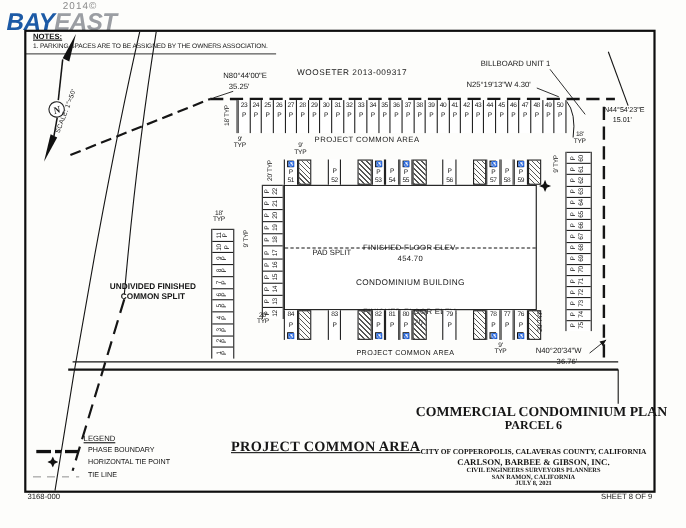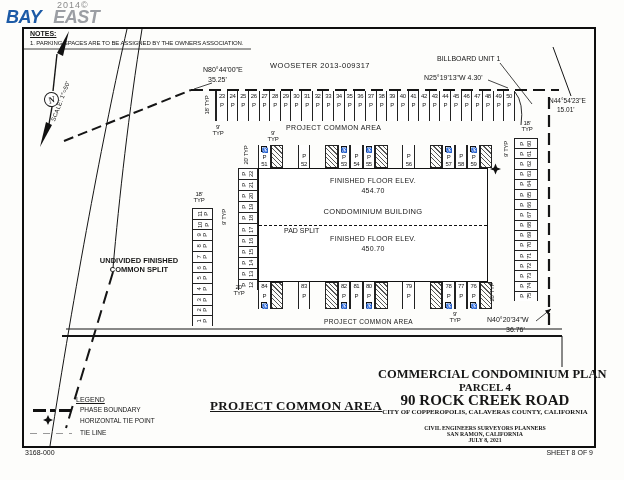--- a/index.html
+++ b/index.html
@@ -4,22 +4,22 @@
 <style>
   html,body{margin:0;padding:0;background:#e8e8e6;}
   .sheet{position:relative;width:624px;height:480px;background:#fdfdfb;overflow:hidden;
          font-family:"Liberation Sans",sans-serif;color:#161616;}
   .abs{position:absolute;}
   .lbl{position:absolute;white-space:nowrap;line-height:1.15;}
   .svgov{position:absolute;left:0;top:0;pointer-events:none;}
   .border-rect{position:absolute;left:22px;top:27px;width:574px;height:421px;
                border:2.5px solid #0e0e0e;box-sizing:border-box;}
   .logo-row{position:absolute;left:6px;top:7px;display:flex;font-style:italic;font-weight:bold;
-            font-size:18px;letter-spacing:-0.5px;}
-  .logo-bay{color:#1c5aa6;} .logo-east{color:#9b9ea3;margin-left:12px;}
+            font-size:22px;letter-spacing:-0.5px;}
+  .logo-bay{color:#1c5aa6;} .logo-east{color:#9b9ea3;}
   .logo-year{position:absolute;left:57px;top:0px;font-size:9px;color:#8a8a8a;letter-spacing:1px;}
   .notes-title{font-size:7px;text-decoration:underline;font-weight:bold;}
   .notes-item{font-size:6px;letter-spacing:-0.1px;}
   .dim{position:absolute;font-size:6px;line-height:6px;text-align:center;letter-spacing:-0.3px;}
   .rot{transform:rotate(-90deg);}
   .north{position:absolute;left:44px;top:92px;width:15px;height:15px;border:1.1px solid #222;
          border-radius:50%;display:flex;align-items:center;justify-content:center;
          font-family:"Liberation Serif",serif;font-style:italic;font-weight:bold;font-size:9px;
          transform:rotate(-18deg);box-sizing:border-box;background:#fff;}
   .scale-lbl{position:absolute;left:30px;top:98px;width:62px;text-align:center;font-size:6px;
@@ -41,21 +41,21 @@
   .pk-hc{width:6px;height:6px;border:0.7px solid #111;font-size:5px;line-height:6px;
          text-align:center;box-sizing:border-box;}
   .pk-col{position:absolute;display:flex;flex-direction:column;box-sizing:border-box;
           border-left:0.8px solid #222;border-right:0.8px solid #222;background:#fff;}
   .pk-vstall{flex:1;display:flex;align-items:center;justify-content:center;gap:2px;
              border-top:0.8px solid #222;}
   .pk-vnum,.pk-vp{transform:rotate(-90deg);font-size:6px;line-height:6px;letter-spacing:-0.4px;}
   
   .building{position:absolute;left:258px;top:168px;width:230px;height:114px;
             border:1.4px solid #111;box-sizing:border-box;background:#fff;}
-  .building .bl{position:absolute;width:100%;text-align:center;letter-spacing:0.3px;}
+  .building .bl{position:absolute;width:100%;text-align:center;letter-spacing:0.3px;margin-top:45px;}
   .padline{position:absolute;left:0;top:56px;width:100%;border-top:1.2px dashed #111;}
   
   .legend-sample-phase{position:absolute;left:33px;top:409px;width:38px;height:2.6px;
      background:repeating-linear-gradient(90deg,#111 0 13px,transparent 13px 17px,#111 17px 22px,transparent 22px 26px);}
   .legend-sample-tie{position:absolute;left:30px;top:433px;width:42px;height:1px;
      background:repeating-linear-gradient(90deg,#999 0 7px,transparent 7px 13px);}
   .serif{font-family:"Liberation Serif",serif;}
   .tb{position:absolute;left:378px;width:214px;text-align:center;font-family:"Liberation Serif",serif;
       font-weight:bold;white-space:nowrap;}
 </style>
@@ -574,23 +574,23 @@
   <svg class="abs" style="left:43px;top:415px;" width="10" height="10" viewBox="0 0 10 10">
     <path d="M5,0 L6.6,3.4 L10,5 L6.6,6.6 L5,10 L3.4,6.6 L0,5 L3.4,3.4 Z" fill="#111"></path>
   </svg>
   <div class="lbl" style="left:80px;top:417px;font-size:6.5px;">HORIZONTAL TIE POINT</div>
   <div class="legend-sample-tie"></div>
   <div class="lbl" style="left:80px;top:429px;font-size:6.5px;">TIE LINE</div>
 
   <div class="lbl serif" style="left:210px;top:399px;font-size:13px;font-weight:bold;text-decoration:underline;letter-spacing:0.3px;">PROJECT COMMON AREA</div>
 
   <div class="tb" style="top:367px;font-size:12.5px;text-align:center;">COMMERCIAL CONDOMINIUM PLAN</div>
-  <div class="tb" style="top:381px;font-size:11px;">PARCEL 4</div>
-  <div class="tb" style="top:392px;font-size:15px;">90 ROCK CREEK ROAD</div>
+  <div class="tb" style="top:381px;font-size:11px;">PARCEL 6</div>
   <div class="tb" style="top:408px;font-size:6.8px;">CITY OF COPPEROPOLIS,  CALAVERAS COUNTY,  CALIFORNIA</div>
+  <div class="tb" style="top:416px;font-size:8px;">CARLSON, BARBEE &amp; GIBSON, INC.</div>
   <div class="tb" style="top:425px;font-size:5.8px;">CIVIL ENGINEERS  SURVEYORS  PLANNERS</div>
   <div class="tb" style="top:431px;font-size:5.8px;">SAN RAMON,  CALIFORNIA</div>
   <div class="tb" style="top:437px;font-size:5.8px;">JULY 8, 2021</div>
 
   <div class="lbl" style="left:25px;top:449px;font-size:7px;">3168-000</div>
   <div class="lbl" style="left:527px;top:449px;width:66px;text-align:right;font-size:7px;">SHEET  8  OF  9</div>
 
 </div>
 
 </body></html>

